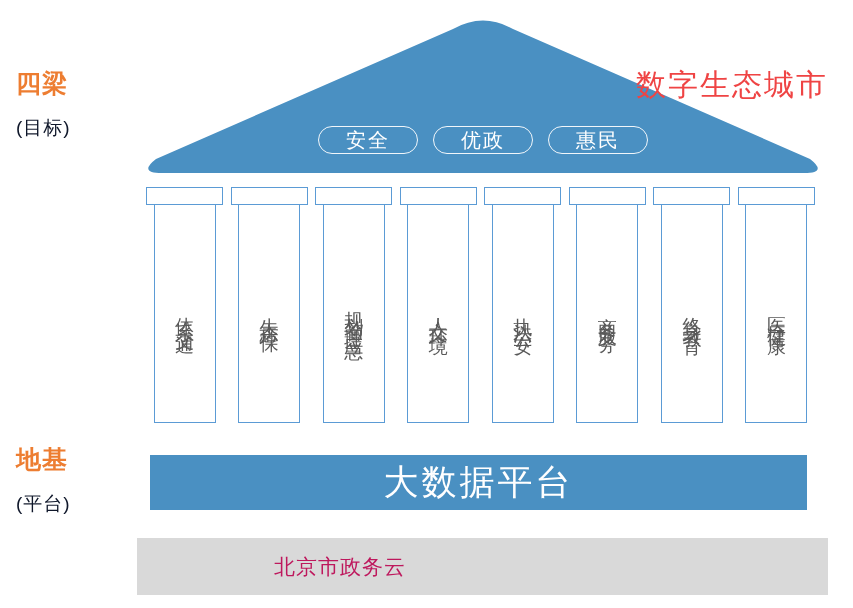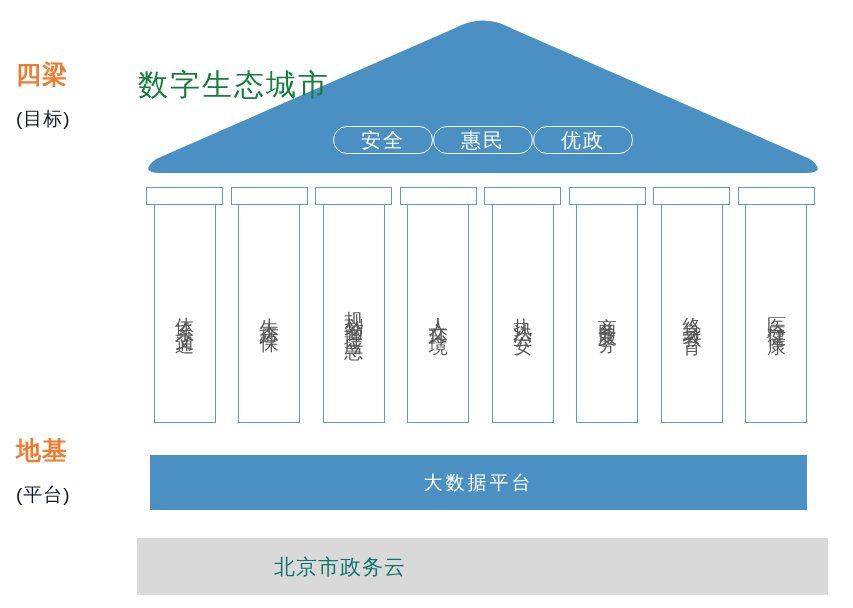--- a/index.html
+++ b/index.html
@@ -6,21 +6,21 @@
   .canvas {
     position: relative;
     width: 853px;
     height: 608px;
     background: #ffffff;
     font-family: "Liberation Sans", "DejaVu Sans", sans-serif;
     overflow: hidden;
   }
 
   
-  .side-label { position: absolute; left: 16px; }
+  .side-label { position: absolute; left: 16px; margin-top: 9px; }
   .side-title {
     color: #ed7d31;
     font-size: 25px;
     font-weight: bold;
     line-height: 28px;
     letter-spacing: 1px;
   }
   .side-sub {
     color: #0f172a;
     font-size: 19px;
@@ -29,32 +29,33 @@
   }
 
   
   .roof { position: absolute; left: 138px; top: 12px; width: 690px; height: 161px; }
   .roof svg { position: absolute; left: 0; top: 0; width: 100%; height: 100%; display: block; }
   .roof-title {
     position: absolute;
     top: 53px;
     left: 0;
     width: 100%;
-    text-align: left;
-    color: #15803d;
+    text-align: right;
+    color: #ef4444;
     font-size: 30px;
     letter-spacing: 2px;
   }
   .pill-row {
     position: absolute;
     top: 114px;
     left: 0;
     width: 100%;
     display: flex;
     justify-content: center;
+    gap: 15px;
   }
   .pill {
     box-sizing: border-box;
     width: 100px;
     height: 28px;
     border: 1.5px solid rgba(255,255,255,0.92);
     border-radius: 14px;
     color: #ffffff;
     font-size: 20px;
     display: flex;
@@ -101,42 +102,42 @@
 
   
   .platform {
     position: absolute;
     left: 150px;
     top: 455px;
     width: 657px;
     height: 55px;
     background: #4a90c2;
     color: #ffffff;
-    font-size: 19px;
+    font-size: 35px;
     letter-spacing: 3px;
     display: flex;
     align-items: center;
     justify-content: center;
   }
 
   
   .base-bar {
     position: absolute;
     left: 137px;
     top: 538px;
     width: 691px;
     height: 57px;
     background: #d9d9d9;
   }
   .base-item {
     position: absolute;
     top: 50%;
     transform: translate(-50%, -50%);
     font-size: 21px;
-    color: #0f766e;
+    color: #be185d;
     letter-spacing: 1px;
     white-space: nowrap;
   }
   .base-item.first { left: 203px; }
   .base-item.second { left: 474px; }
 </style>
 </head>
 <body>
 
 <div class="canvas">
@@ -150,22 +151,22 @@
     <div class="side-sub">(平台)</div>
   </div>
 
   <div class="roof">
     <svg viewBox="0 0 690 161">
       <path d="M 24 161 L 666 161 Q 690 161 672 147 L 375 17 Q 345 0 315 17 L 18 147 Q 0 161 24 161 Z" fill="#4a90c2"></path>
     </svg>
     <div class="roof-title">数字生态城市</div>
     <div class="pill-row">
       <div class="pill">安全</div>
+      <div class="pill">优政</div>
       <div class="pill">惠民</div>
-      <div class="pill">优政</div>
     </div>
   </div>
 
   <div class="pillars">
     <div class="pillar">
       <div class="cap"></div>
       <div class="shaft">
           <span>体系交通</span>
         </div>
     </div>

